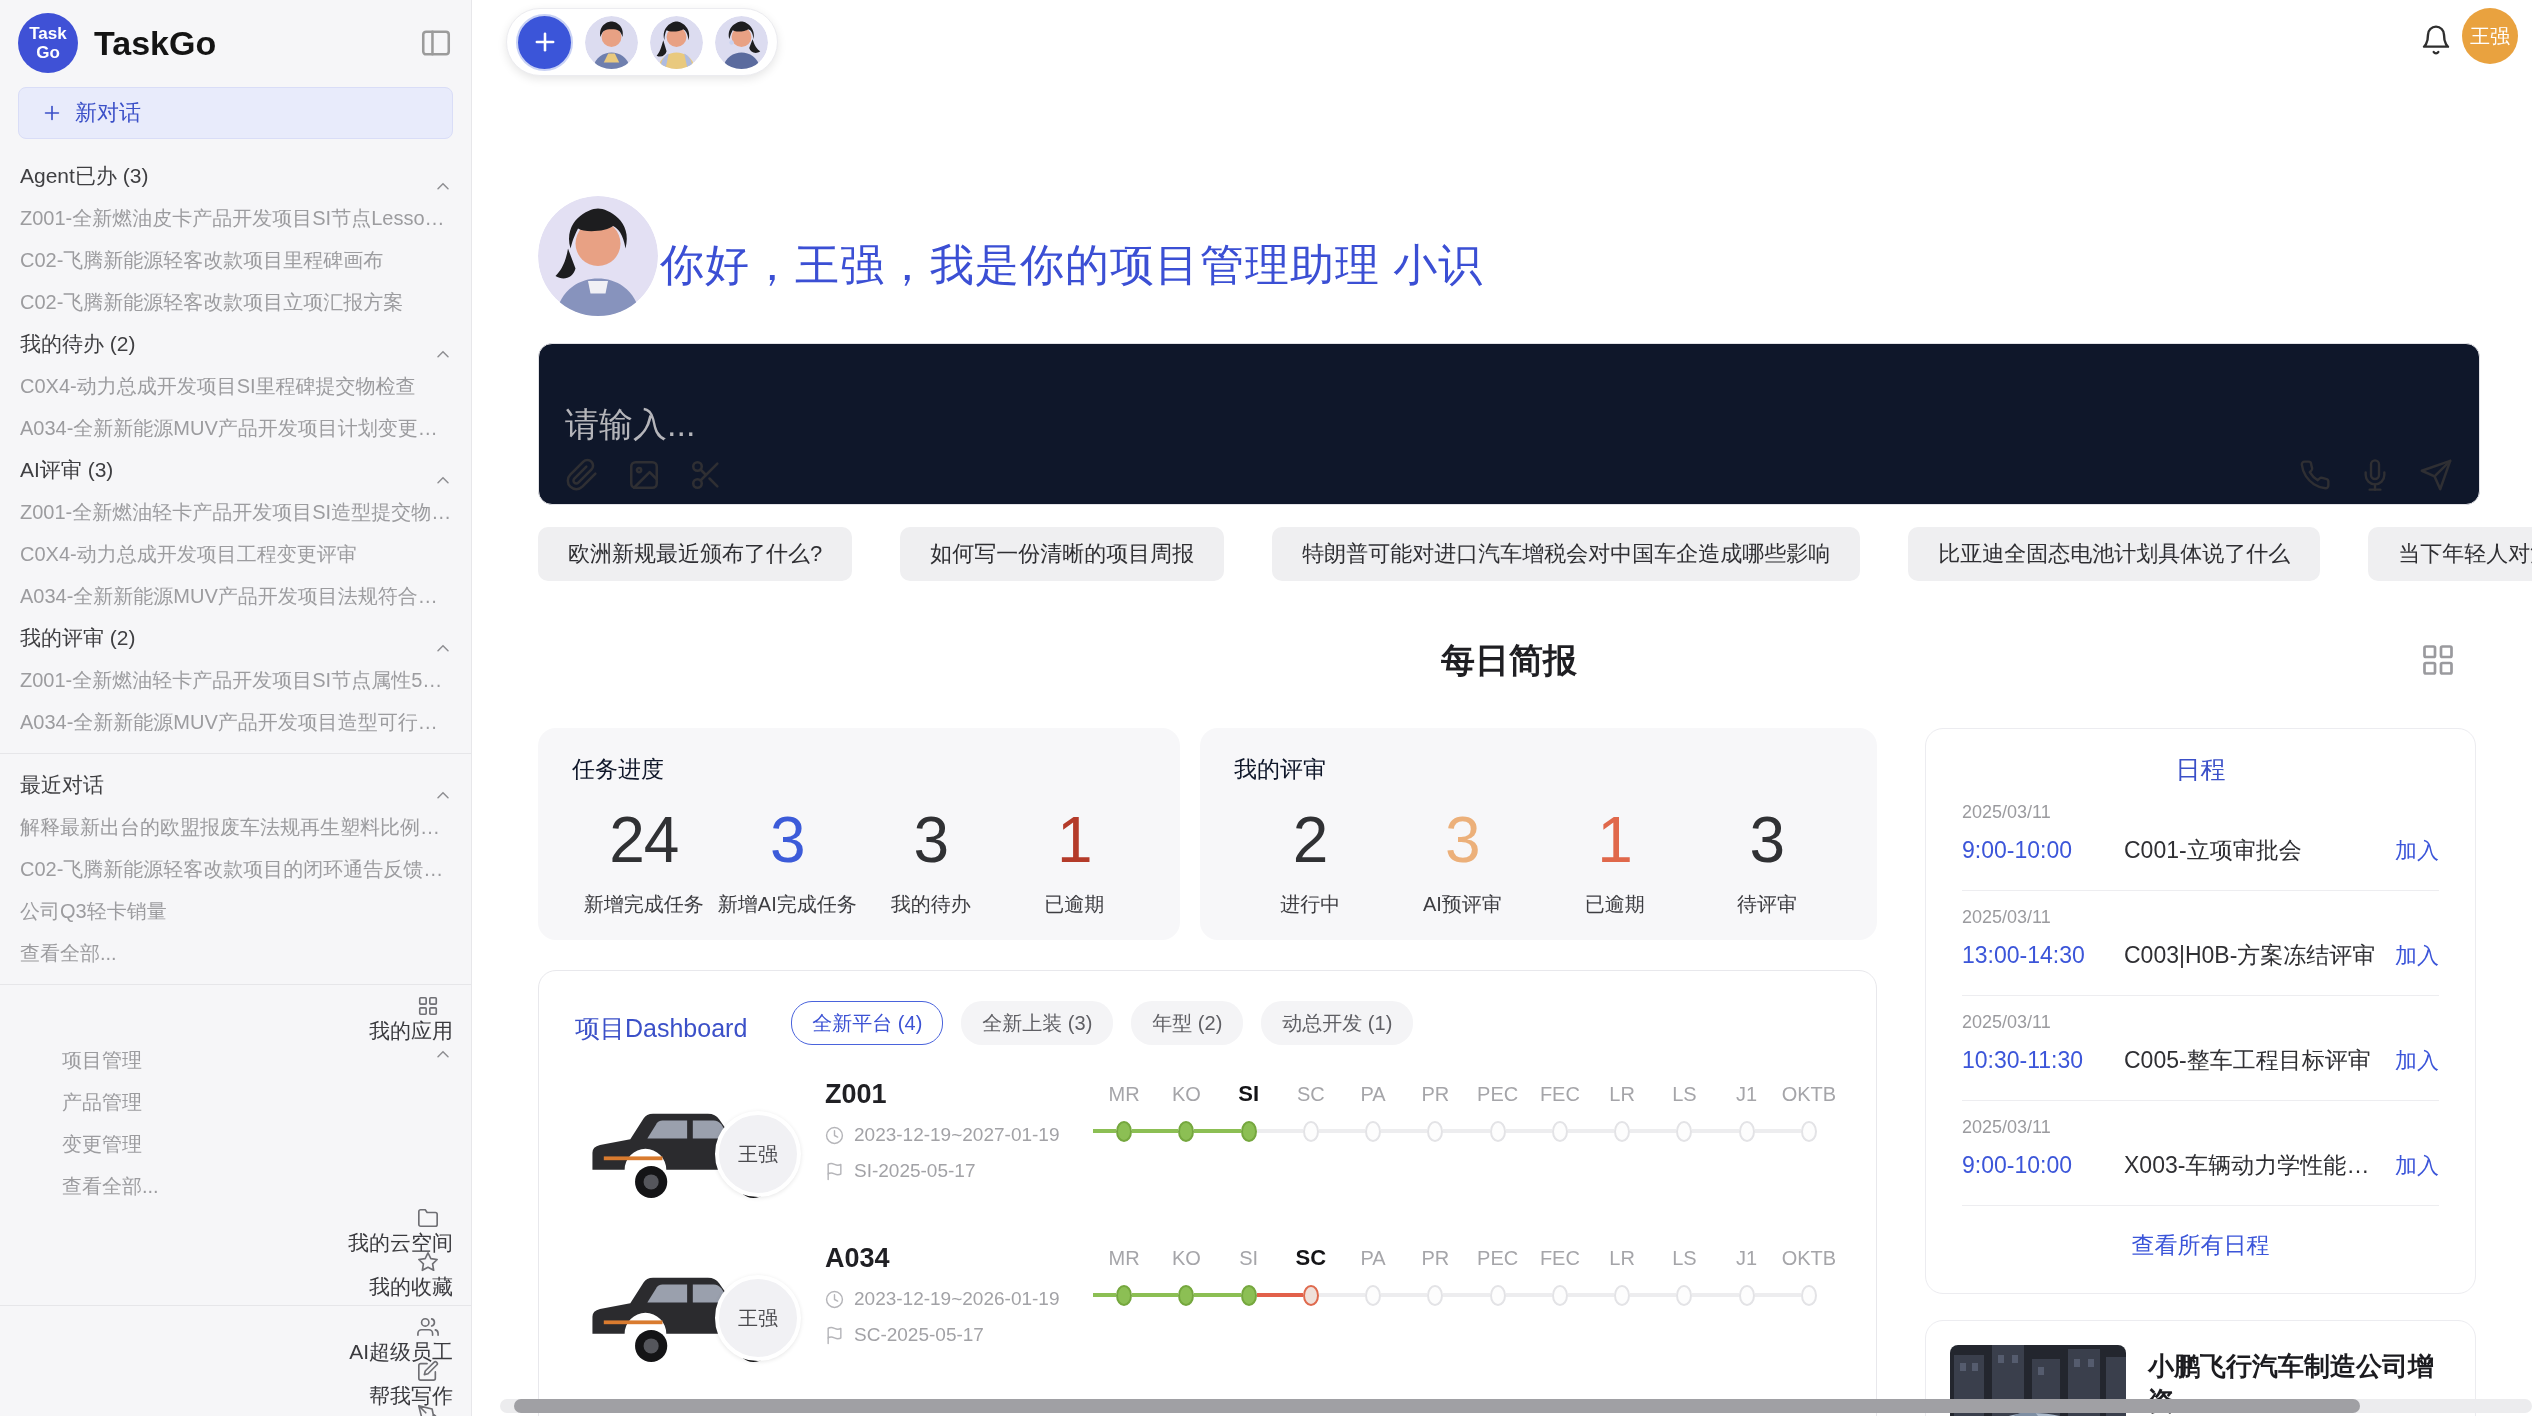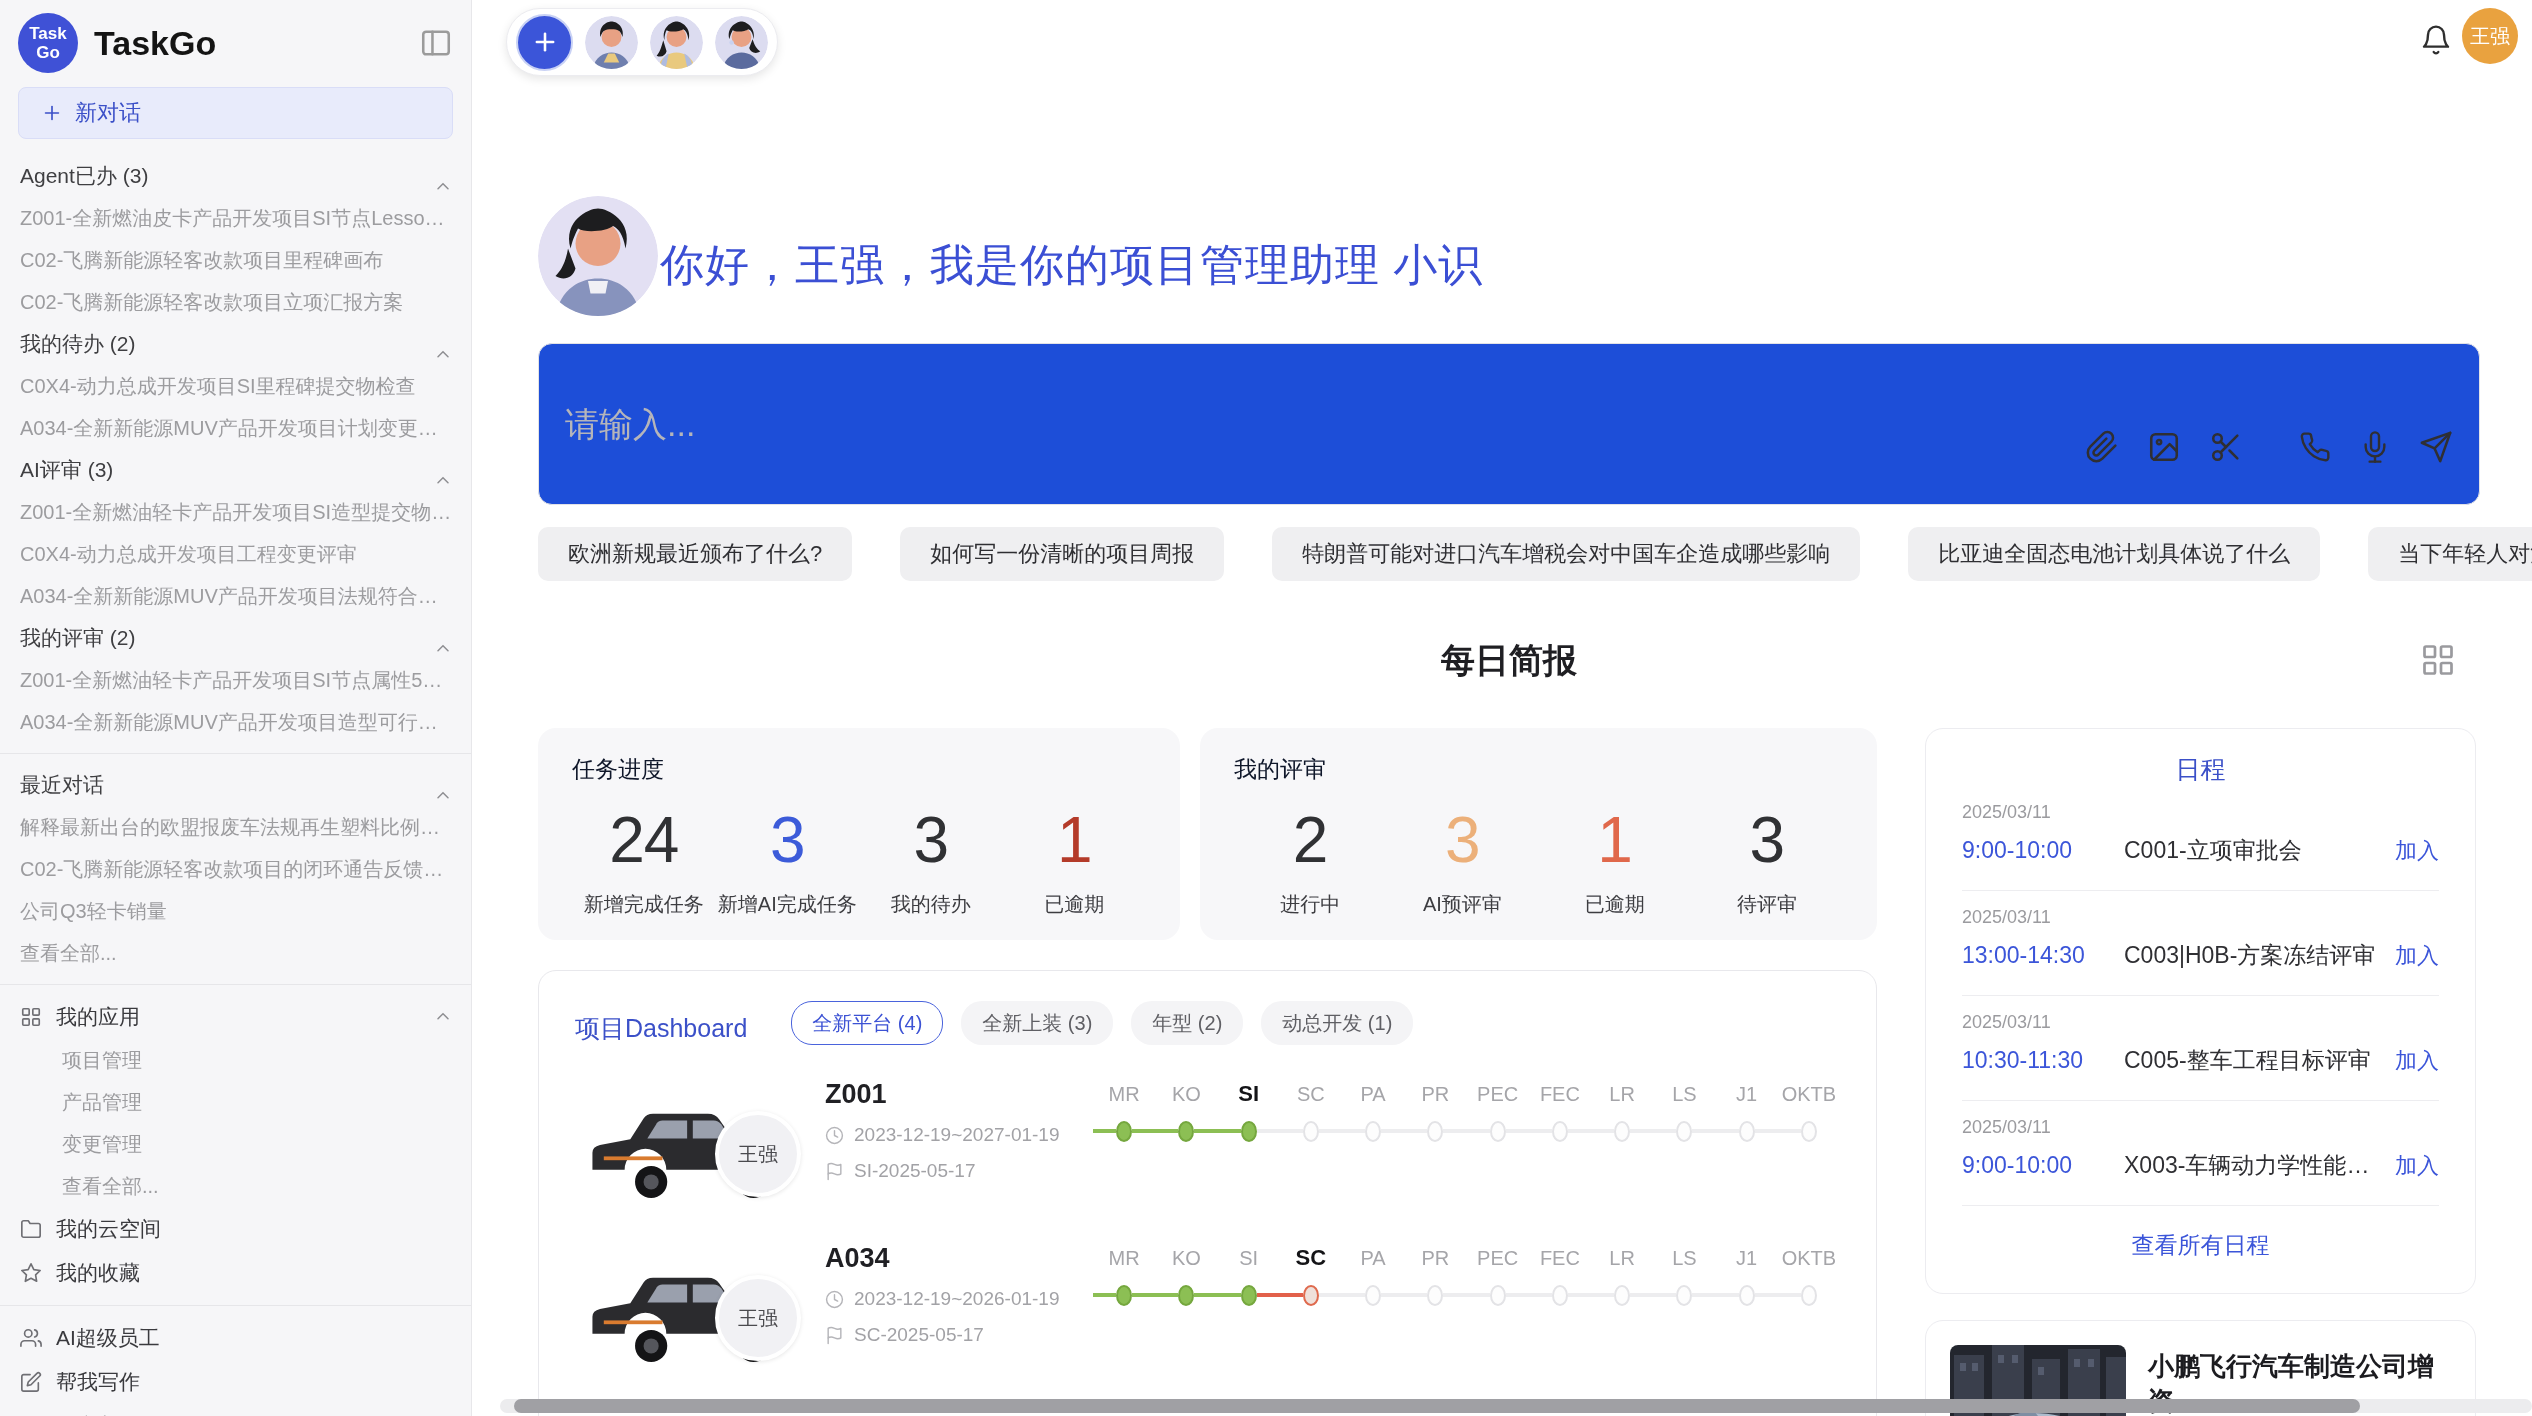--- a/index.html
+++ b/index.html
@@ -33,21 +33,21 @@
     display:flex;align-items:flex-end;cursor:pointer;
   }
   .sb-sec-title .t{flex:1;}
   .sb-sec-title .chev{color:#8f8f93;}
   .sb-item{
     height:42px;line-height:42px;padding:0 16px 0 20px;font-size:20px;color:#9c9c9f;
     white-space:nowrap;overflow:hidden;text-overflow:ellipsis;cursor:pointer;
   }
   .sb-div{border-top:1px solid #e6e6e9;margin:10px 0;}
   .sb-entry{
-    height:44px;display:flex;align-items:center;padding:0 18px 0 20px;font-size:21px;color:#3a3a3e;cursor:pointer;
+    height:44px;display:flex;align-items:flex-end;padding:0 18px 0 20px;font-size:21px;color:#3a3a3e;cursor:pointer;flex-direction:column;
   }
   .sb-entry .eico{color:#6f6f74;margin-right:14px;display:flex;}
   .sb-entry .t{flex:1;}
   .sb-sub{padding-left:62px;}
 
   
   .top-pill{
     position:absolute;left:506px;top:8px;height:66px;border-radius:36px;background:#fff;
     border:1px solid #ececf0;box-shadow:0 3px 10px rgba(0,0,0,.10);display:flex;align-items:center;
     padding:0 9px;gap:12px;
@@ -63,22 +63,22 @@
 
   
   .hero-avatar{position:absolute;left:538px;top:196px;width:120px;height:120px;border-radius:50%;overflow:hidden;}
   .hero-text{
     position:absolute;left:660px;top:236px;font-size:44px;font-weight:400;color:#3b4fd4;letter-spacing:1px;
   }
 
   
   .composer{
     position:absolute;left:538px;top:343px;width:1942px;height:162px;box-sizing:border-box;
-    background:#1d4ed8;border:1.5px solid #e2e2e6;border-radius:14px;
-    display:flex;flex-direction:row;padding:58px 26px 12px 26px;
+    background:#0f172a;border:1.5px solid #e2e2e6;border-radius:14px;
+    display:flex;flex-direction:column;padding:58px 26px 12px 26px;
   }
   .composer-input{font-size:34px;color:#b5b5ba;flex:1;cursor:text;}
   .composer-bar{display:flex;align-items:center;gap:28px;}
   .composer-bar .cico{color:#2f2f33;cursor:pointer;}
   .composer-spacer{flex:1;}
   .send-ico{color:#3b55d9;}
 
   
   .chips{position:absolute;left:538px;top:527px;width:1942px;display:flex;gap:48px;}
   .chip{

